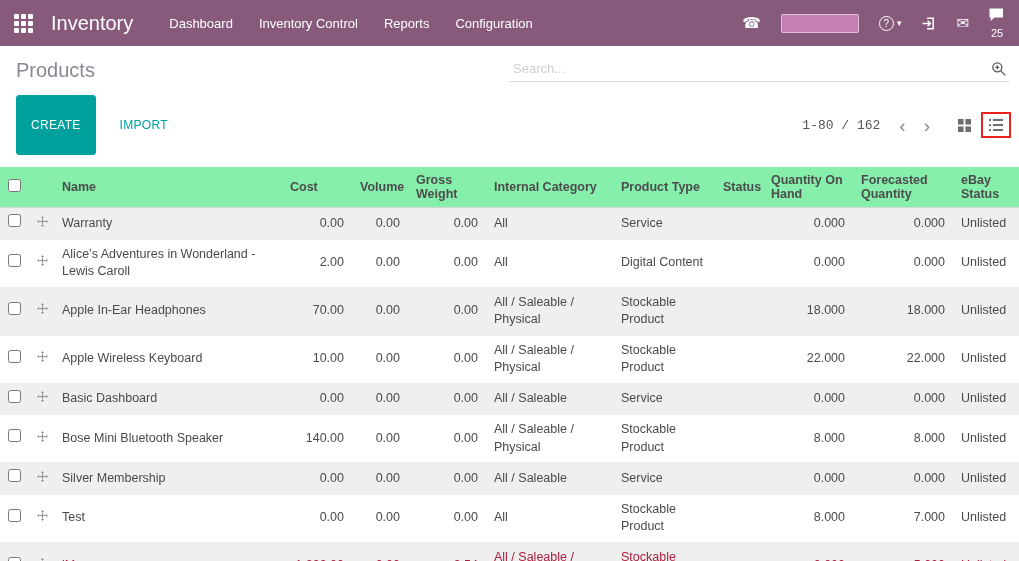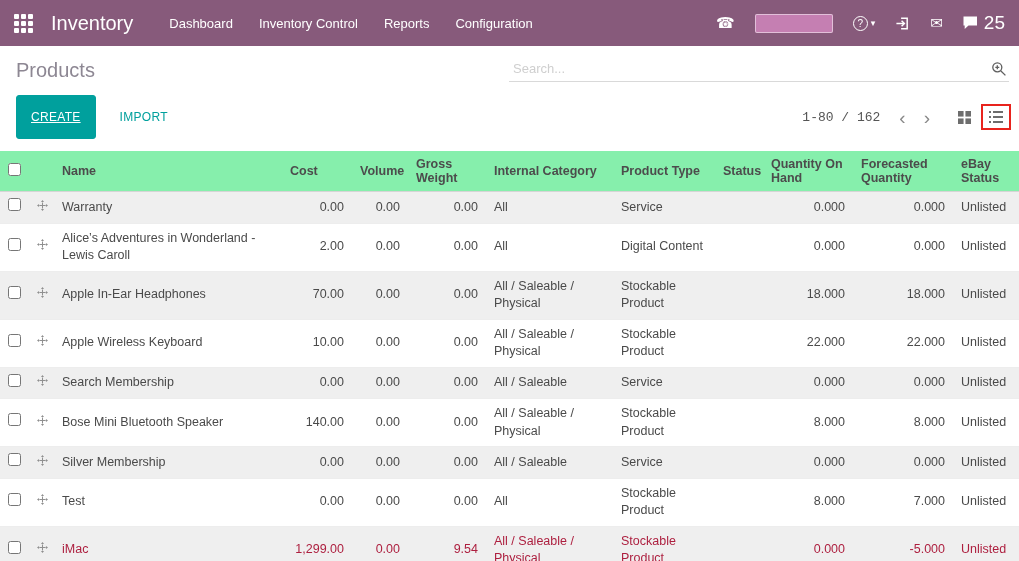--- a/index.html
+++ b/index.html
@@ -22,37 +22,37 @@
   .top-menu { display:flex; gap:26px; font-size:13px; }
   .top-menu span { cursor:pointer; white-space:nowrap; }
   .systray { margin-left:auto; display:flex; align-items:center; gap:20px; }
   .glyph { font-family:"DejaVu Sans",sans-serif; font-size:15px; line-height:1; cursor:pointer; }
   .redacted { width:78px; height:19px; background:#c57fb2; border-radius:2px;
     box-shadow:inset 0 0 0 1px rgba(255,255,255,.5); cursor:pointer; }
   .help-wrap { display:flex; align-items:center; gap:3px; cursor:pointer; }
   .help-circle { width:15px; height:15px; border:1px solid #fff; border-radius:50%;
     font-size:10px; display:flex; align-items:center; justify-content:center; }
   .caret { font-family:"DejaVu Sans",sans-serif; font-size:9px; }
-  .chat-wrap { display:flex; align-items:center; gap:5px; font-size:19px; cursor:pointer; }
+  .chat-wrap { display:flex; align-items:center; gap:5px; font-size:11px; cursor:pointer;flex-direction:column; }
   .iconbtn { display:flex; align-items:center; cursor:pointer; }
 
   
   .page-head { display:flex; align-items:flex-end; justify-content:space-between;
     padding:12px 10px 2px 16px; }
   .page-title { font-size:20px; color:#8d8793; }
   .search-box { width:500px; display:flex; align-items:center;
     border-bottom:1px solid #d9d9d9; padding:2px 2px 4px; }
   .search-box input { flex:1; border:0; outline:0; font-size:13px; color:#555; background:transparent; }
   .search-box input::placeholder { color:#cfcfcf; }
 
   
   .controls { display:flex; align-items:center; padding:11px 10px 12px 16px; }
   .btn-create { background:var(--accent,#00A09D); border:1px solid var(--accent,#00A09D);
-    color:#fff; font-size:12px; padding:14px 14px; border-radius:3px; cursor:pointer;
-    letter-spacing:.3px; font-family:inherit;text-decoration:underline; }
+    color:#fff; font-size:12px; padding:22px 14px; border-radius:3px; cursor:pointer;
+    letter-spacing:.3px; font-family:inherit; }
   .btn-import { background:none; border:none; color:var(--accent,#00A09D);
     font-size:12px; margin-left:18px; cursor:pointer; letter-spacing:.3px; font-family:inherit; }
   .right-controls { margin-left:auto; display:flex; align-items:center; }
   .pager-text { font-size:13px; color:#555; margin-right:10px; cursor:pointer;font-family:Liberation Mono, monospace; }
   .pg-btn { background:none; border:none; font-size:19px; color:#888; cursor:pointer;
     padding:0 9px; line-height:1; font-family:inherit; }
   .view-btns { display:flex; margin-left:12px; gap:6px; }
   .view-btn { width:26px; height:22px; display:flex; align-items:center; justify-content:center;
     background:none; border:none; cursor:pointer; padding:0; }
   .view-btn.highlighted { outline:2px solid #e8231d; }
@@ -256,21 +256,21 @@
         <td></td>
         <td class="num">22.000</td>
         <td class="num">22.000</td>
         <td>Unlisted</td>
       </tr>
       <tr>
         <td class="sel"><input type="checkbox" style=""></td>
         <td class="dragcol"><svg width="11" height="11" viewBox="0 0 16 16" fill="#8f8f8f">
             <path d="M8 0 10.2 3H5.8ZM8 16 5.8 13h4.4ZM0 8 3 5.8v4.4ZM16 8 13 10.2V5.8ZM7.25 3.5h1.5v9h-1.5ZM3.5 7.25h9v1.5h-9Z"></path>
           </svg></td>
-        <td>Search Membership</td>
+        <td>Basic Dashboard</td>
         <td class="num">0.00</td>
         <td class="num">0.00</td>
         <td class="num">0.00</td>
         <td>All / Saleable</td>
         <td>Service</td>
         <td></td>
         <td class="num">0.000</td>
         <td class="num">0.000</td>
         <td>Unlisted</td>
       </tr>

